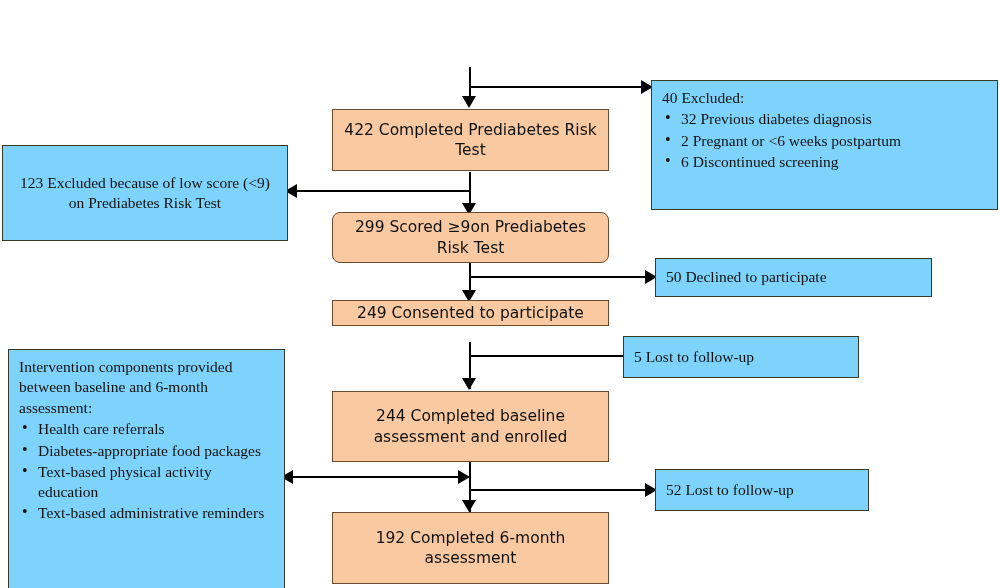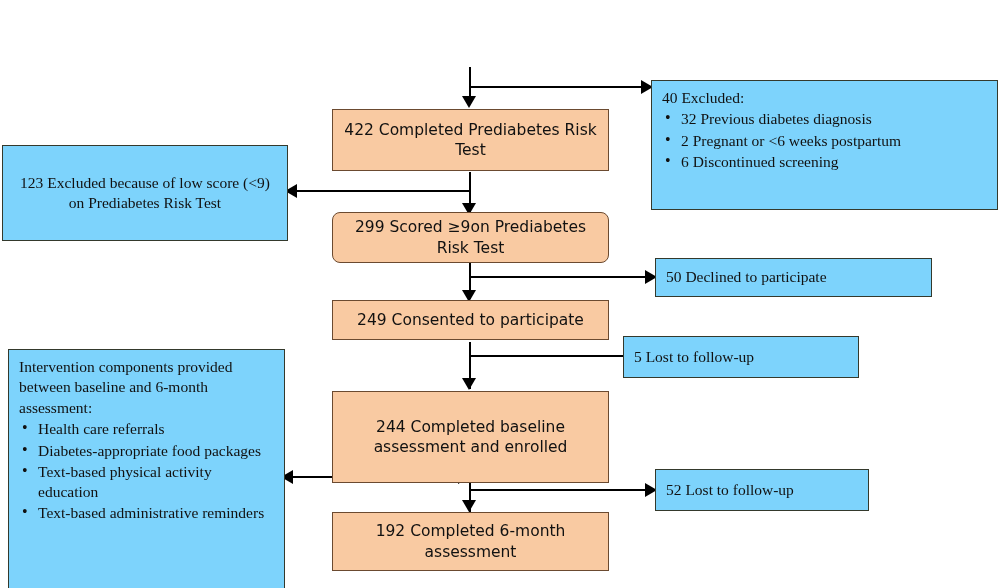--- a/index.html
+++ b/index.html
@@ -141,29 +141,29 @@
 
 
   <div class="node orange" style="left:332px; top:109px; width:277px; height:62px;">
     <span class="inner">422 Completed Prediabetes Risk Test</span>
   </div>
 
   <div class="node orange" style="left:332px; top:212px; width:277px; height:51px;border-radius:8px;">
     <span class="inner">299 Scored ≥9on Prediabetes Risk Test</span>
   </div>
 
-  <div class="node orange" style="left:332px; top:300px; width:277px; height:40px;">
+  <div class="node orange" style="left:332px; top:300px; width:277px; height:26px;">
     <span class="inner">249 Consented to participate</span>
   </div>
 
-  <div class="node orange" style="left:332px; top:391px; width:277px; height:92px;">
+  <div class="node orange" style="left:332px; top:391px; width:277px; height:71px;">
     <span class="inner">244 Completed baseline assessment and enrolled</span>
   </div>
 
-  <div class="node orange" style="left:332px; top:512px; width:277px; height:59px;">
+  <div class="node orange" style="left:332px; top:512px; width:277px; height:72px;">
     <span class="inner">192 Completed 6-month assessment</span>
   </div>
 
   <div class="node green left-align" style="left:651px; top:80px; width:347px; height:130px;">
     <div class="inner">
       <span class="headline">40 Excluded:</span>
       <ul class="bullets">
         <li>32 Previous diabetes diagnosis</li>
         <li>2 Pregnant or &lt;6 weeks postpartum</li>
         <li>6 Discontinued screening</li>

